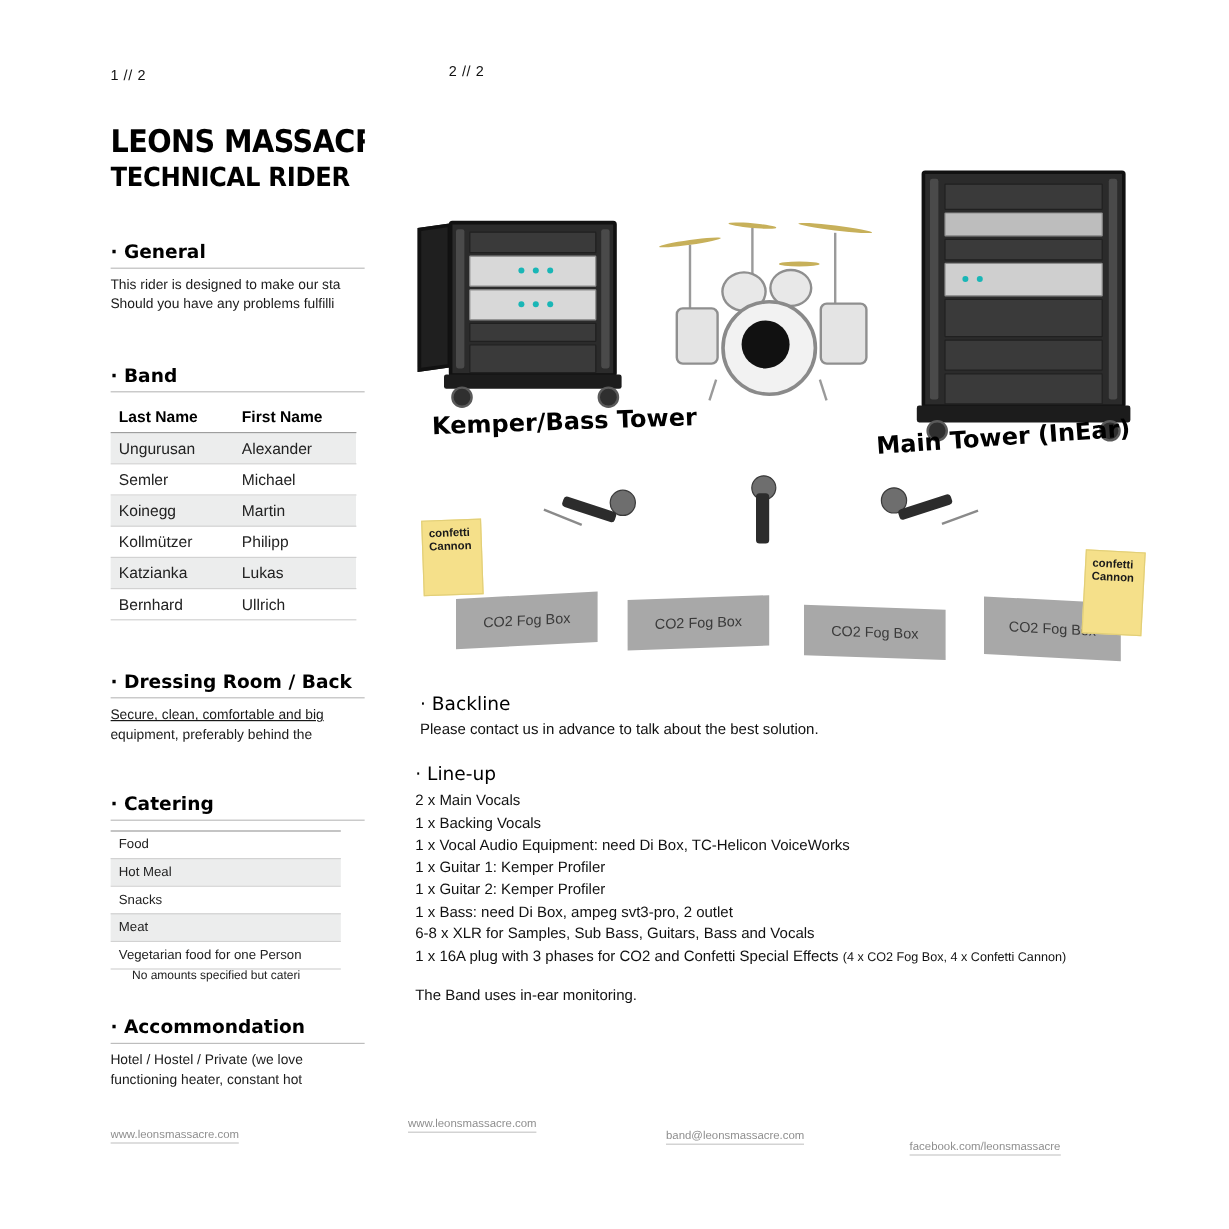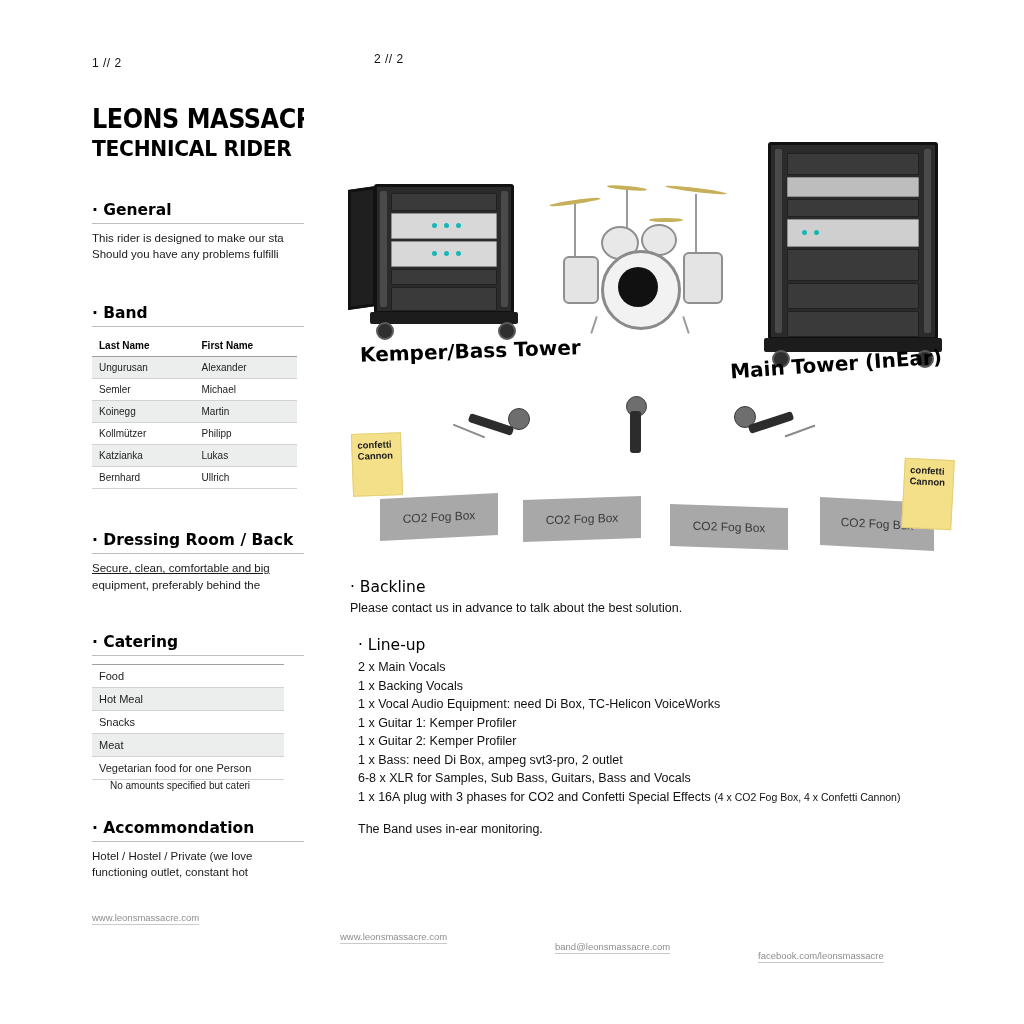--- a/index.html
+++ b/index.html
@@ -72,21 +72,21 @@
     line-height: 1.42;
     color: #1a1a1a;
     white-space: nowrap;
   }
 
   
   .tbl {
     border-collapse: collapse;
     width: 205px;
     table-layout: fixed;
-    font-size: 10px;
+    font-size: 13px;
   }
   .tbl th, .tbl td {
     text-align: left;
     padding: 5px 6px 5px 7px;
     border-bottom: 1px solid #d2d2d2;
     color: #222;
     font-weight: normal;
     white-space: nowrap;
     overflow: hidden;
   }
@@ -360,21 +360,21 @@
             <td>Vegetarian food for one Person</td>
           </tr>
       </tbody>
     </table>
     <div class="note-line">No amounts specified but cateri</div>
   </div>
 
   <div style="margin-top:28px;">
     <div class="sec-head ul">· Accommondation</div>
     <div class="body-text" style="margin-top:6px;">Hotel / Hostel / Private (we love</div>
-    <div class="body-text">functioning outlet, constant hot</div>
+    <div class="body-text">functioning heater, constant hot</div>
   </div>
 
   <div style="margin-top:26px;">
     <span class="footer-link">www.leonsmassacre.com</span>
   </div>
 </div>
 
 <div id="page-two">
 
   <div class="page-num">2 // 2</div>
@@ -473,21 +473,21 @@
   <div class="fogbox" style="left:330px; top:462px; width:118px; height:42px; transform:skewY(2deg);">CO2 Fog Box</div>
   <div class="fogbox" style="left:480px; top:456px; width:114px; height:48px; transform:skewY(3deg);">CO2 Fog Box</div>
 
   <div class="confetti" style="left:563px; top:415px; width:50px; height:70px; transform:rotate(3deg);">confetti Cannon</div>
 
   <div style="position:absolute; left:10px; top:534px; width:470px;">
     <div class="r-head">· Backline</div>
     <div class="r-text" style="margin-top:3px;">Please contact us in advance to talk about the best solution.</div>
   </div>
 
-  <div style="position:absolute; left:18px; top:592px; width:620px;">
+  <div style="position:absolute; left:6px; top:592px; width:620px;">
     <div class="r-head">· Line-up</div>
     <ul class="lineup">
       <li><span>2 x Main Vocals</span></li>
       <li><span>1 x Backing Vocals</span></li>
       <li><span>1 x Vocal Audio Equipment: need Di Box, TC-Helicon VoiceWorks</span></li>
       <li><span>1 x Guitar 1: Kemper Profiler</span></li>
       <li><span>1 x Guitar 2: Kemper Profiler</span></li>
       <li><span>1 x Bass: need Di Box, ampeg svt3-pro, 2 outlet</span></li>
       <li><span>6-8 x XLR for Samples, Sub Bass, Guitars, Bass and Vocals</span></li>
       <li>

